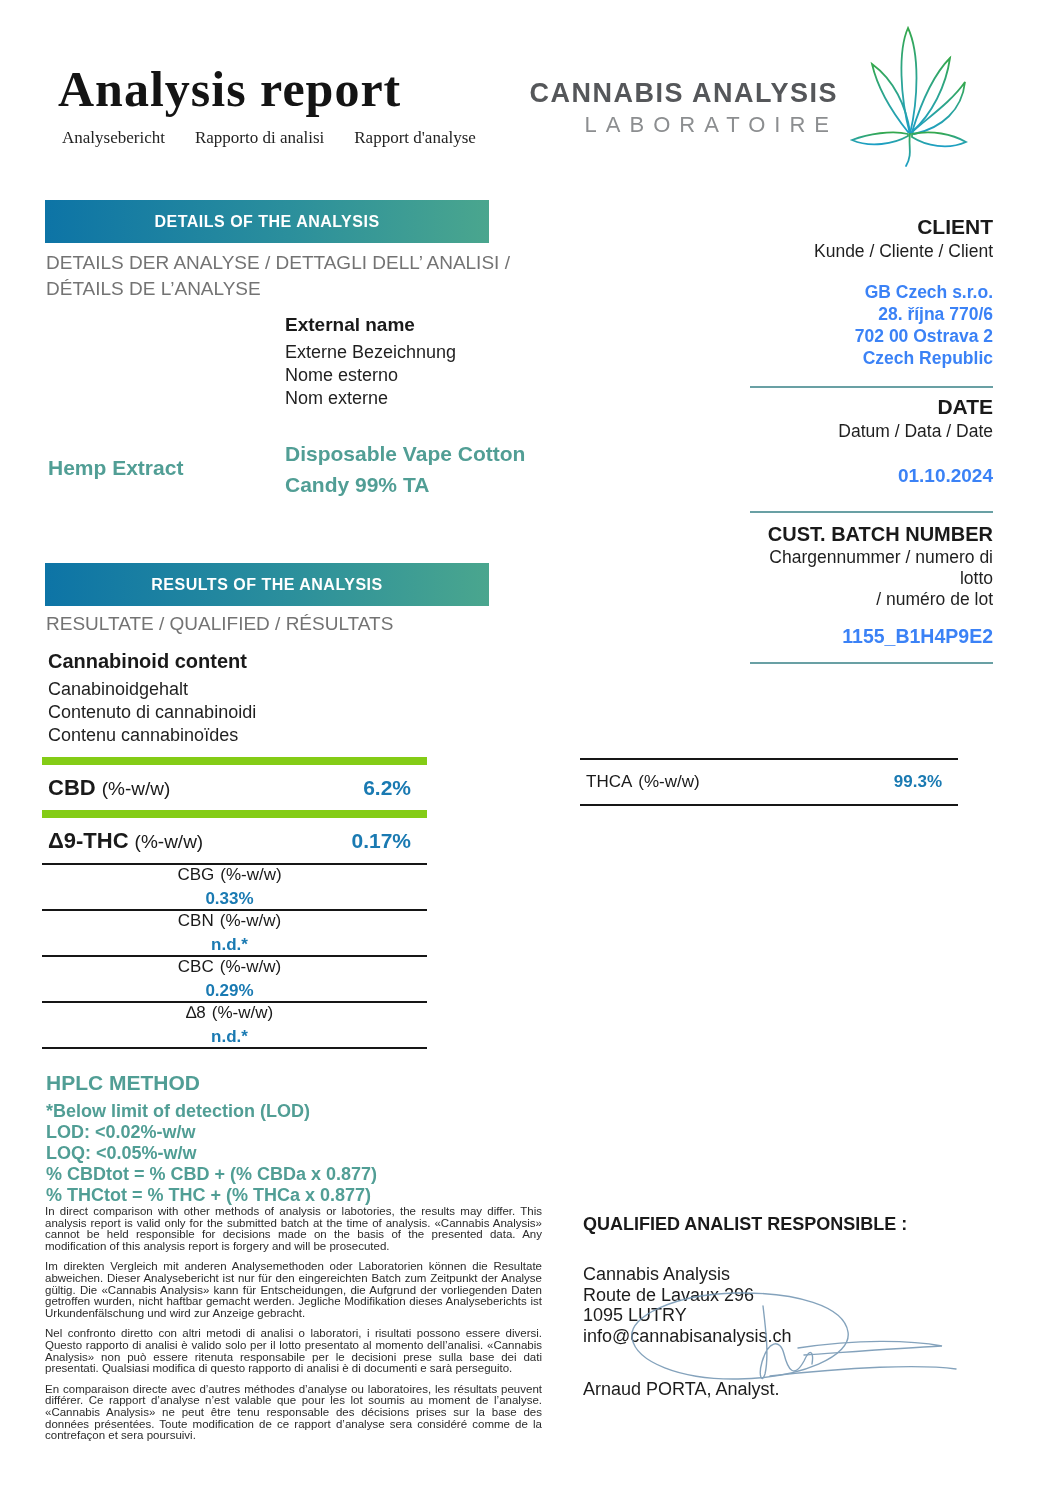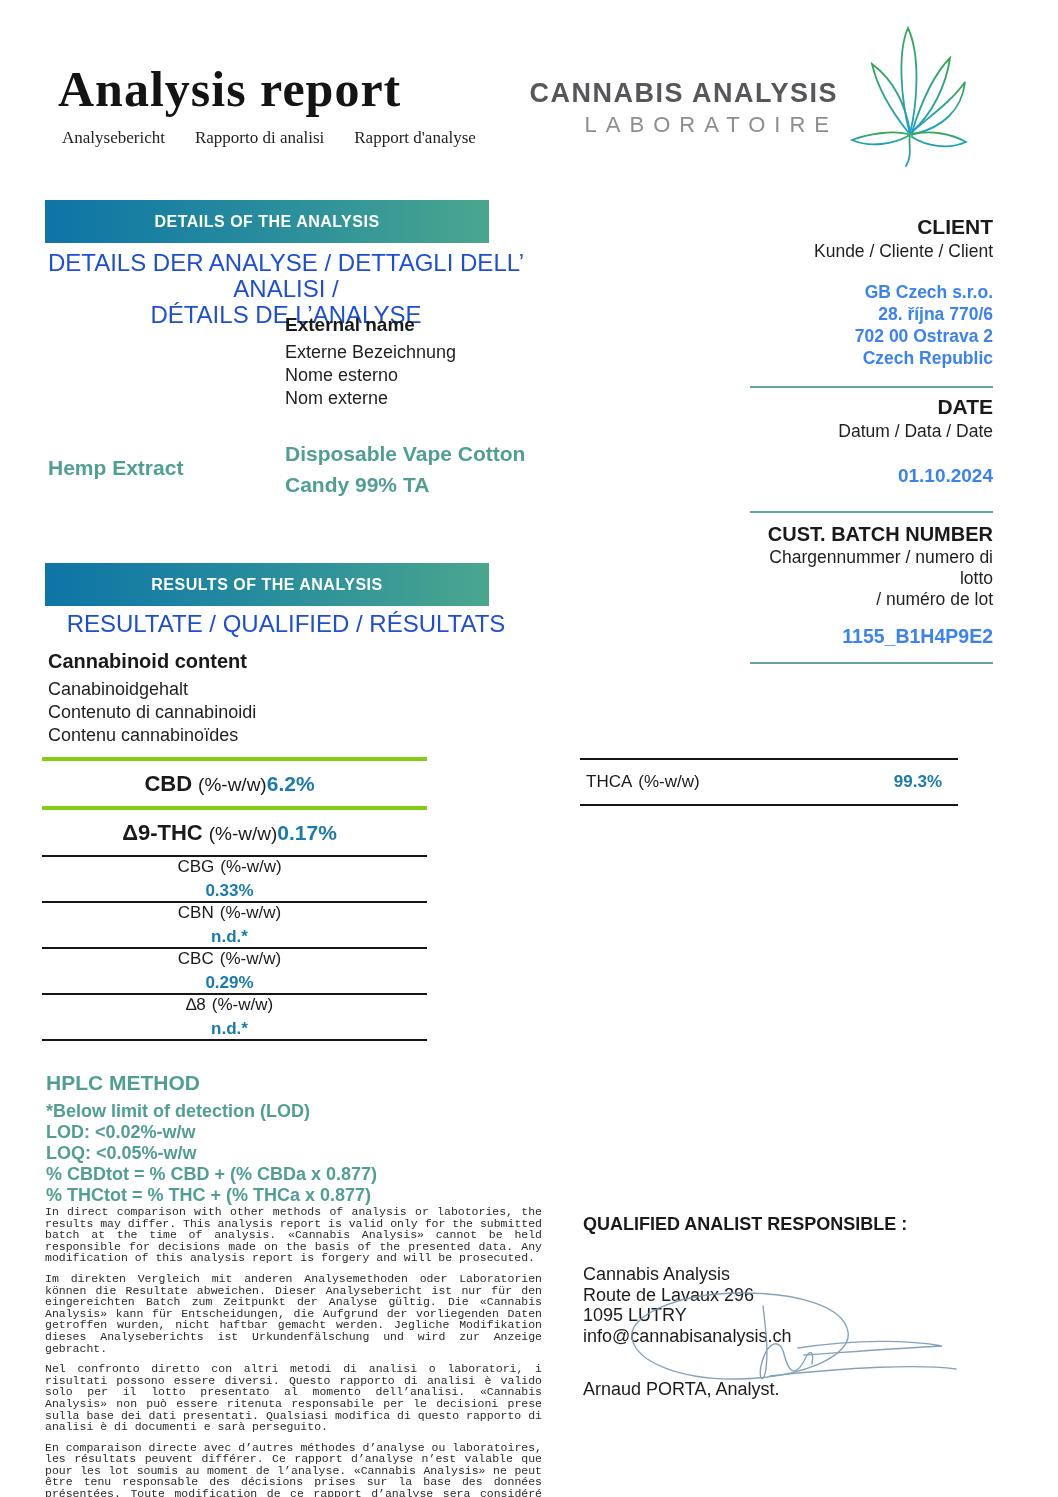--- a/index.html
+++ b/index.html
@@ -21,21 +21,21 @@
   #leaf{left:848px;top:22px;}
 
   
   .band{
     width:444px;height:43px;display:flex;align-items:center;justify-content:center;
     background:linear-gradient(90deg,#0d74a6 0%,#2b8f9c 55%,#4aa68e 100%);
     color:#ffffff;font-weight:700;font-size:16px;letter-spacing:0.5px;
   }
   #details-band{left:45px;top:200px;}
   #results-band{left:45px;top:563px;}
-  .band-sub{font-size:24px;color:#1d4ed8;line-height:26px;text-align:center;}
+  .band-sub{font-size:19px;color:#737373;line-height:26px;}
   #details-translations{left:46px;top:250px;width:480px;}
   #results-translations{left:46px;top:611px;width:480px;}
 
   
   .field-head{font-weight:700;font-size:19px;margin-bottom:5px;}
   .field-line{font-size:18px;line-height:23px;color:#1f1f1f;}
   #sample-block{left:48px;top:314px;}
   #external-block{left:285px;top:314px;}
   .teal-val{color:#519e95;font-weight:700;font-size:21px;line-height:31px;}
   #sample-value{left:48px;top:452px;}
@@ -48,39 +48,39 @@
   .info-bold{font-size:17.5px;font-weight:700;line-height:22px;color:#3b82f6;}
   .tline{border-top:2.5px solid #69a0a4;height:0;}
 
   
   #cannabinoid-head{left:48px;top:650px;}
   #cannabinoid-head .field-head{font-size:20px;}
   #left-table{left:42px;top:757px;width:385px;border-bottom:2px solid #161616;}
   #right-table{left:580px;top:758px;width:378px;border-bottom:2.5px solid #161616;}
   .rrow{display:flex;justify-content:space-between;align-items:center;
     border-top:2px solid #161616;padding:0 16px 0 6px;}
-  .rrow.big{border-top:4px solid #84cc16;height:45px;justify-content:center;}
+  .rrow.big{border-top:8px solid #84cc16;height:45px;}
   .rrow.small{height:44px;flex-direction:column;}
   .rrow .name{font-size:17px;}
   .rrow .unit{font-size:17px;margin-left:6px;}
   .rrow .val{font-size:17px;font-weight:700;color:#1a7ab2;}
   .rrow.big .name{font-size:22px;font-weight:700;}
   .rrow.big .unit{font-size:19px;}
   .rrow.big .val{font-size:21px;}
   #right-table .rrow{border-top:2.5px solid #161616;height:44px;}
 
   
   #method-block{left:46px;top:1070px;color:#519e95;font-weight:700;}
   #method-title{font-size:21px;line-height:26px;margin-bottom:5px;}
   .method-line{font-size:18px;line-height:21px;}
 
   
   #disclaimers{left:45px;top:1206px;width:497px;text-align:justify;
     font-size:11.5px;line-height:11.6px;color:#2b2b2b;}
-  #disclaimers p{margin:0 0 9px 0;font-family:Liberation Mono, monospace;}
+  #disclaimers p{margin:0 0 9px 0;}
 
   
   #analyst-title{left:583px;top:1214px;font-size:18px;font-weight:700;}
   #analyst-address{left:583px;top:1264px;font-size:18px;line-height:20.7px;color:#1c1c1c;}
   #analyst-name{left:583px;top:1379px;font-size:18px;color:#1c1c1c;}
   #signature{left:618px;top:1286px;}
 </style>
 </head>
 <body>
 

